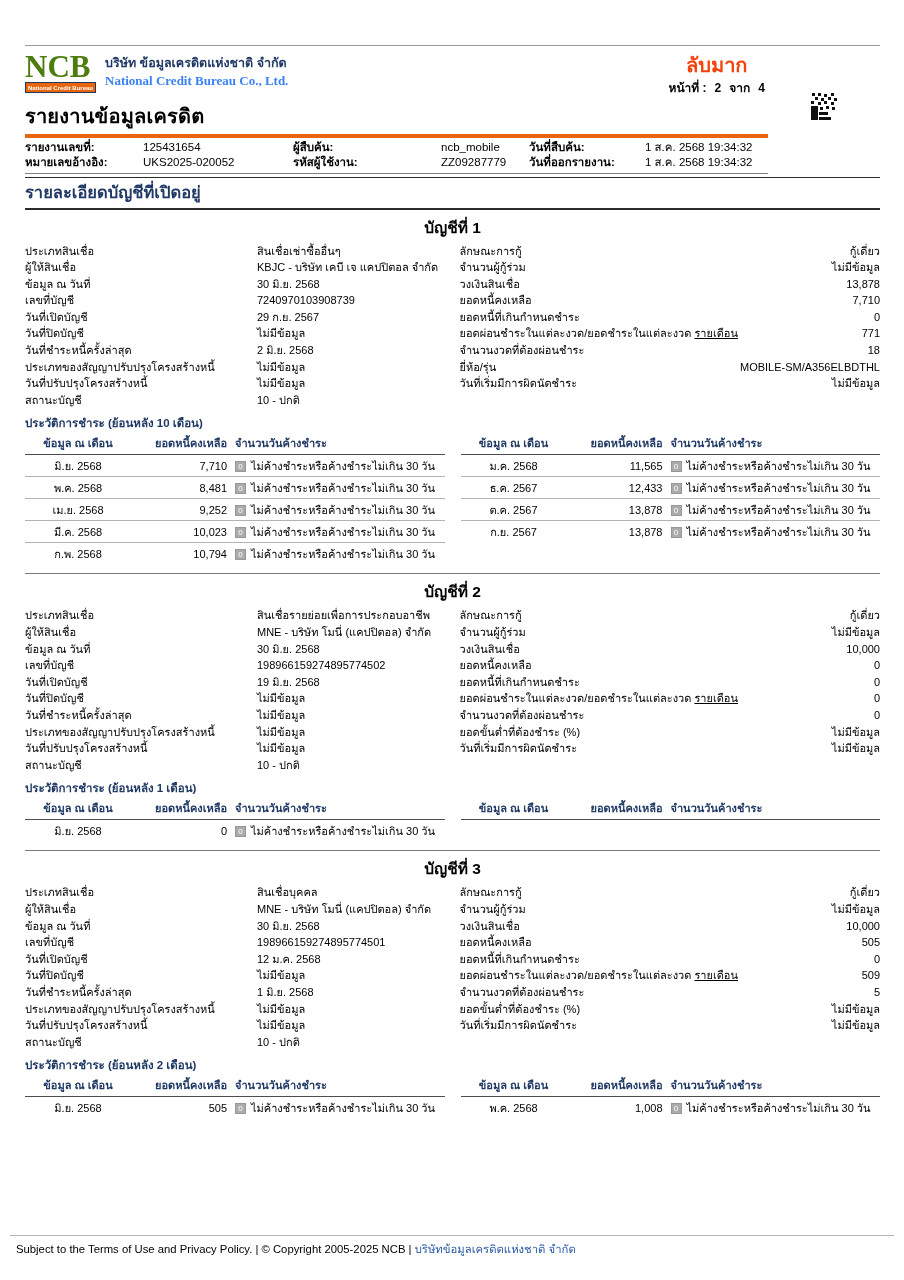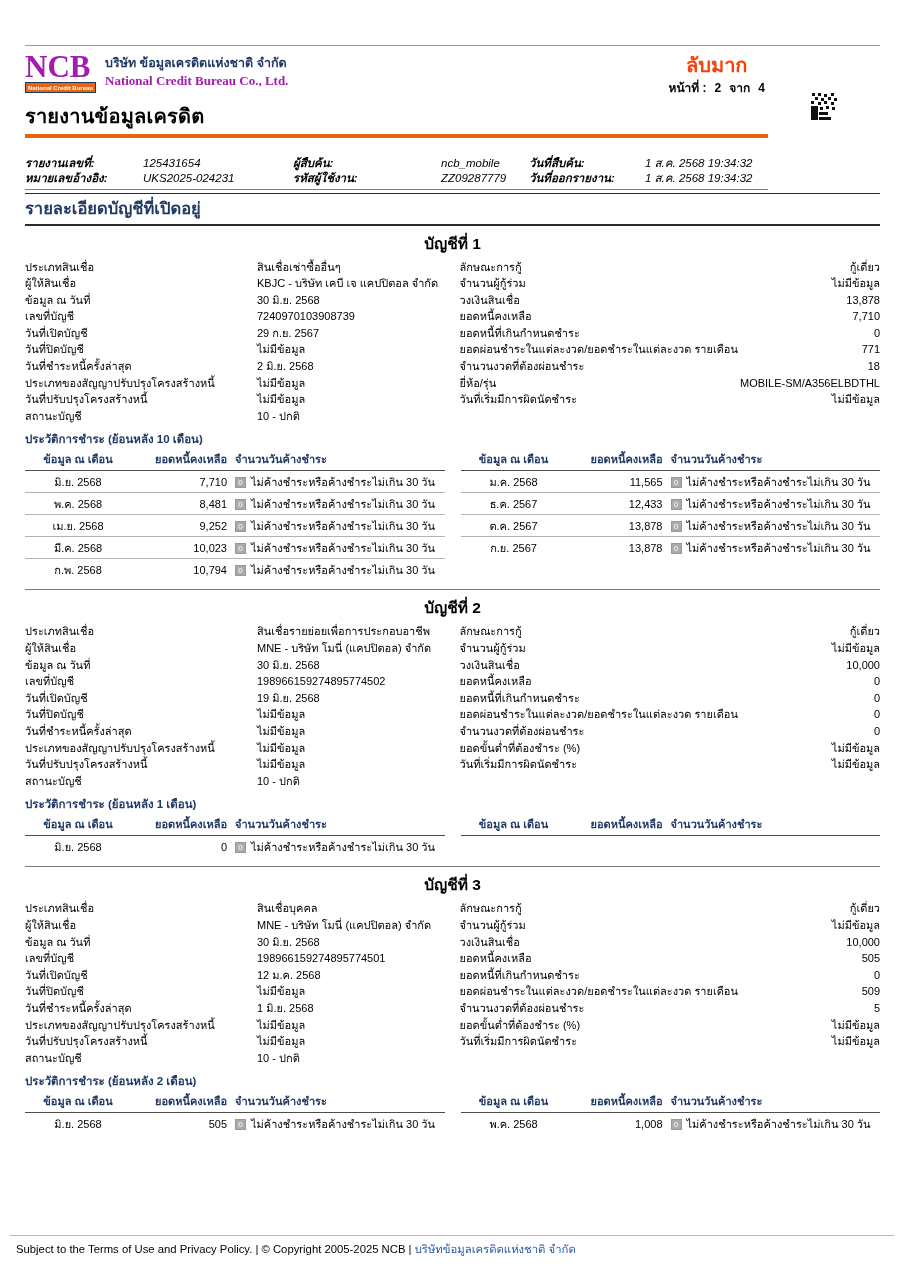--- a/index.html
+++ b/index.html
@@ -5,56 +5,56 @@
   * { margin:0; padding:0; box-sizing:border-box; }
   html,body { width:904px; height:1280px; overflow:hidden; }
   body { background:#fff; font-family:"Liberation Sans",sans-serif; color:#000; position:relative; }
   .content { padding:0 24px 0 25px; }
   .top-rule { border-top:1.5px solid #9a9a9a; margin-top:45px; }
 
   
   .header-flex { display:flex; justify-content:space-between; padding-top:7px; }
   .logo-wrap { display:flex; align-items:flex-start; gap:9px; }
   .ncb-logo { display:inline-block; }
-  .ncb-letters { font-family:"Liberation Serif",serif; font-weight:700; font-size:31px; line-height:28px; color:#a21caf; letter-spacing:0; }
+  .ncb-letters { font-family:"Liberation Serif",serif; font-weight:700; font-size:31px; line-height:28px; color:#4d7c0f; letter-spacing:0; }
   .ncb-banner { background:#e8650d; color:#fff; font-size:6px; font-weight:700; text-align:center; padding:1.5px 2px; margin-top:1px; border:0.5px solid #1f3864; white-space:nowrap; }
   .company-lines { padding-top:2px; }
   .company-th { color:#1f3864; font-weight:700; font-size:12.5px; line-height:17px; }
-  .company-en { color:#a21caf; font-weight:700; font-size:13px; line-height:17px; font-family:"Liberation Serif",serif; }
+  .company-en { color:#3b82f6; font-weight:700; font-size:13px; line-height:17px; font-family:"Liberation Serif",serif; }
   .confid-block { text-align:center; margin-right:115px; padding-top:1px; }
   .confidential { color:#f4420a; font-weight:700; font-size:20px; line-height:22px; }
   .page-line { font-weight:700; font-size:12px; margin-top:2px; white-space:nowrap; }
   .page-line span { display:inline-block; }
   .page-line .gap { width:8px; }
 
   
   .band { display:flex; }
   .band-left { flex:1; min-width:0; }
   .band-right { width:112px; display:flex; justify-content:center; align-items:flex-start; }
   .report-title { font-size:20px; font-weight:700; letter-spacing:0.2px; padding-top:3px; }
   .orange-bar { height:3.5px; background:#e8650d; margin-top:2px; }
-  .info-grid { display:grid; grid-template-columns:118px 150px 148px 88px 116px 1fr; font-size:11.5px; line-height:15.5px; padding:18px 0 2px; border-bottom:1.5px solid #7f7f7f;font-style:italic; }
+  .info-grid { display:grid; grid-template-columns:118px 150px 148px 88px 116px 1fr; font-size:11.5px; line-height:15.5px; padding:2px 0 2px; border-bottom:1.5px solid #7f7f7f; }
   .info-label { font-weight:700; white-space:nowrap; }
   .info-value { white-space:nowrap; }
   .qr-icon { margin-top:-4px; }
 
   
   .section-header { margin-top:3px; border-top:1.5px solid #2b2b2b; border-bottom:2px solid #2b2b2b; color:#1f3864; font-weight:700; font-size:16.5px; padding:1px 0 3px; }
 
   
   .account + .account { border-top:1px solid #7a7a7a; margin-top:9px; }
   .acc-title { text-align:center; font-weight:700; font-size:15.5px; padding:5px 0 3px; }
   .fgrid { display:flex; gap:14px; }
   .fcol { flex:1; min-width:0; }
   .frow { display:flex; font-size:11px; line-height:16.6px; }
   .fcol.left .flab { width:232px; flex-shrink:0; }
   .fcol.left .fval { flex:1; }
   .fcol.right .frow { justify-content:space-between;gap:36px; }
   .fcol.right .fval { text-align:right; white-space:nowrap; padding-left:8px; }
-  .flab-u { }
+  .flab-u { text-decoration:underline; }
 
   .hist-title { color:#1f3864; font-weight:700; font-size:11.5px; margin-top:6px; padding-bottom:1px; }
   .hgrid { display:flex; gap:16px; align-items:flex-start;justify-content:flex-end; }
   .hist { flex:1; border-collapse:collapse; table-layout:fixed; width:100%; font-size:11px; }
   .hist th { color:#1f3864; font-weight:700; border-bottom:1.2px solid #4d4d4d; padding:1px 2px 2px; font-size:11px; white-space:nowrap; }
   .hist td { padding:1.5px 2px; white-space:nowrap; overflow:hidden; }
   .hist tbody tr { border-bottom:1px solid #b3b3b3; }
   .hist tbody tr:last-child { border-bottom:none; }
   th.hc0, td.hc0 { width:106px; text-align:center; }
   th.hc1, td.hc1 { width:102px; text-align:right; padding-right:6px; }
@@ -96,21 +96,21 @@
       <div class="report-title">รายงานข้อมูลเครดิต</div>
       <div class="orange-bar"></div>
       <div class="info-grid">
         <span class="info-label">รายงานเลขที่:</span>
         <span class="info-value">125431654</span>
         <span class="info-label">ผู้สืบค้น:</span>
         <span class="info-value">ncb_mobile</span>
         <span class="info-label">วันที่สืบค้น:</span>
         <span class="info-value">1 ส.ค. 2568 19:34:32</span>
         <span class="info-label">หมายเลขอ้างอิง:</span>
-        <span class="info-value">UKS2025-024231</span>
+        <span class="info-value">UKS2025-020052</span>
         <span class="info-label">รหัสผู้ใช้งาน:</span>
         <span class="info-value">ZZ09287779</span>
         <span class="info-label">วันที่ออกรายงาน:</span>
         <span class="info-value">1 ส.ค. 2568 19:34:32</span>
       </div>
     </div>
     <div class="band-right">
       <svg class="qr-icon" width="27" height="28" viewBox="0 0 27 28" xmlns="http://www.w3.org/2000/svg">
         <g fill="#111">
           <rect x="1" y="0" width="3" height="3"></rect>

